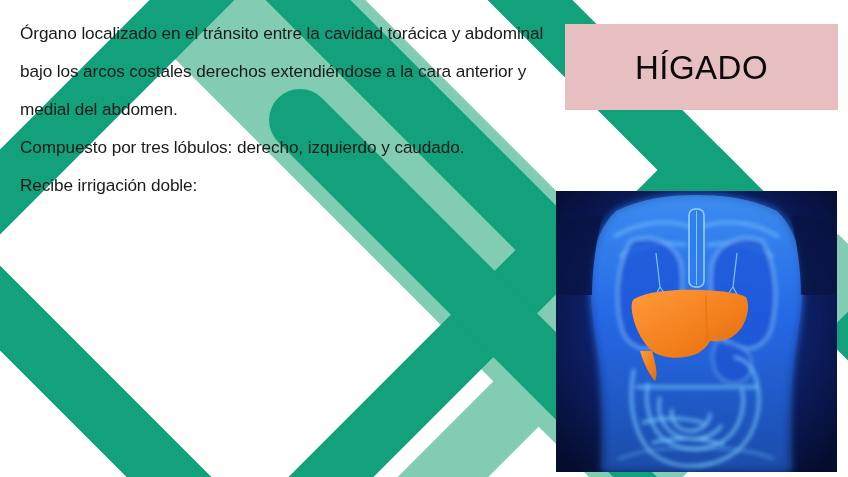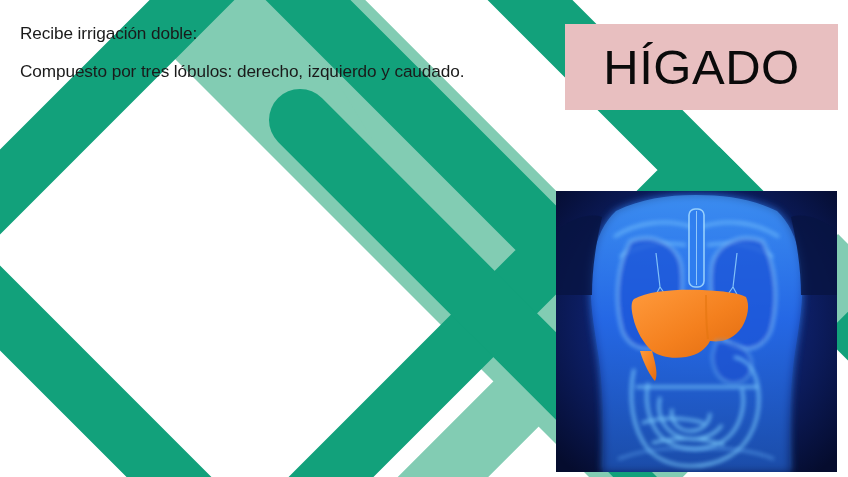--- a/index.html
+++ b/index.html
@@ -52,21 +52,21 @@
     top: 24px;
     width: 273px;
     height: 86px;
     background: #e8bfc0;
     z-index: 4;
     display: flex;
     align-items: center;
     justify-content: center;
   }
   #title-text {
-    font-size: 49px;
+    font-size: 33px;
     color: #0a0a0a;
     font-family: "Liberation Sans", sans-serif;
     letter-spacing: 0.5px;
     line-height: 1;
     white-space: nowrap;
   }
 
   
   #anatomy-figure {
     position: absolute;
@@ -151,22 +151,23 @@
       <polyline points="620,20 760,160 700,220 860,220" fill="none" stroke="#12a17b" stroke-width="0" opacity="0"></polyline>
 
       <line x1="300" y1="120" x2="648" y2="468" stroke="#12a17b" stroke-width="62" stroke-linecap="round"></line>
 
       <polyline points="648,468 860,256" fill="none" stroke="#82ccb3" stroke-width="62" stroke-linecap="butt" stroke-linejoin="miter"></polyline>
 
     </g>
   </svg>
 
   <div id="body-text">
+    <p class="para">Órgano localizado en el tránsito entre la cavidad torácica y abdominal bajo los arcos costales derechos extendiéndose a la cara anterior y medial del abdomen.</p>
+    <p class="para">Compuesto por tres lóbulos: derecho, izquierdo y caudado.</p>
     <p class="para">Recibe irrigación doble:</p>
-    <p class="para">Compuesto por tres lóbulos: derecho, izquierdo y caudado.</p>
   </div>
 
   <div id="title-plate">
     <span id="title-text">HÍGADO</span>
   </div>
 
   <div id="anatomy-figure">
     <svg width="281" height="281" viewBox="0 0 281 281">
       <defs>
         <radialGradient id="bgGlow" cx="50%" cy="45%" r="70%">

